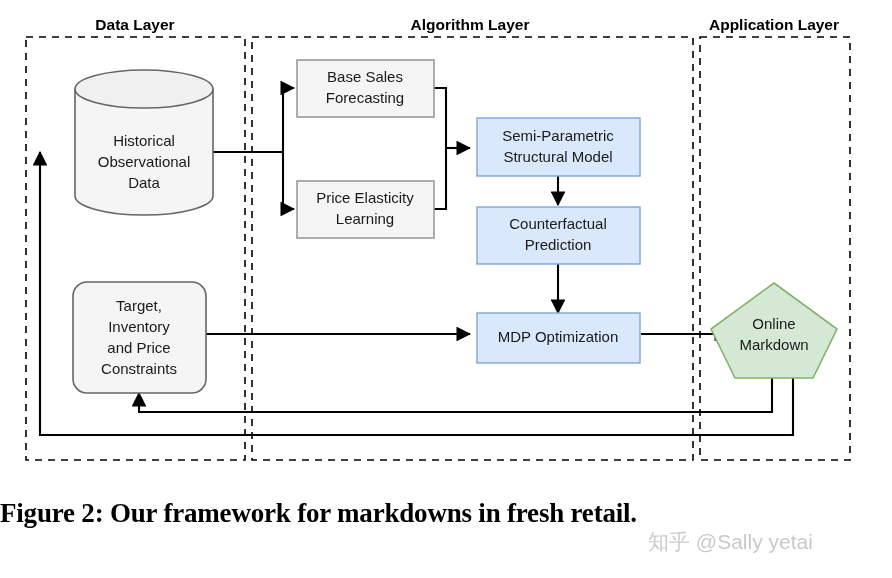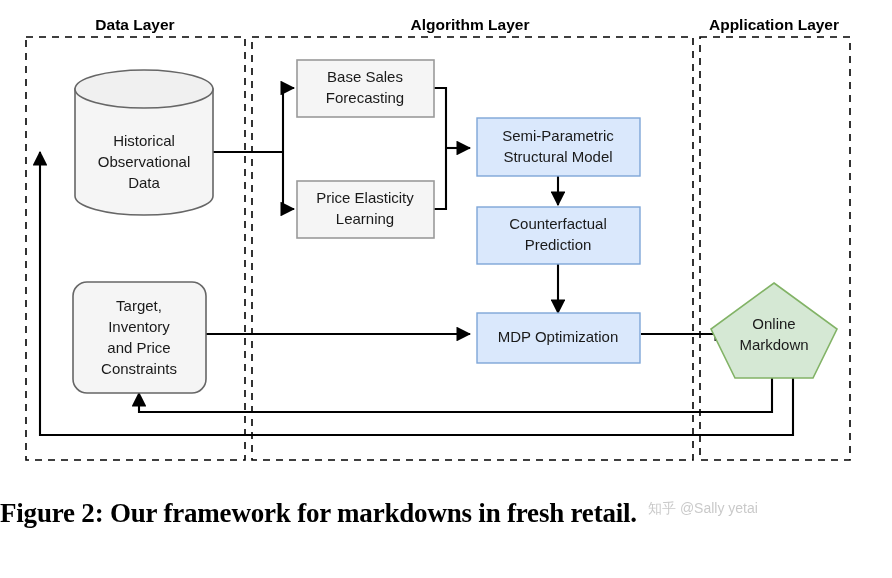--- a/index.html
+++ b/index.html
@@ -93,23 +93,23 @@
     font-family: "Liberation Serif", serif;
     font-weight: bold;
     font-size: 27px;
     color: #000000;
     letter-spacing: -0.2px;
     white-space: nowrap;
   }
   .watermark {
     position: absolute;
     left: 648px;
-    top: 500px;
-    font-family: "Liberation Sans", sans-serif;
-    font-size: 14px;
+    top: 528px;
+    font-family: "Liberation Sans", sans-serif;
+    font-size: 21px;
     color: rgba(120,120,120,0.40);
     white-space: nowrap;
     pointer-events: none;
     font-weight: 500;
   }
 </style>
 </head>
 <body>
 
 <div id="figure-root">

